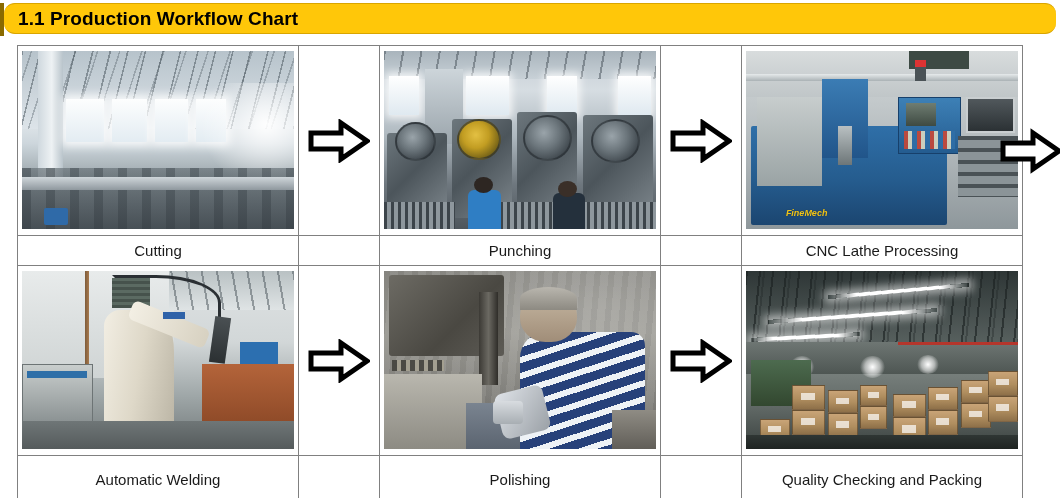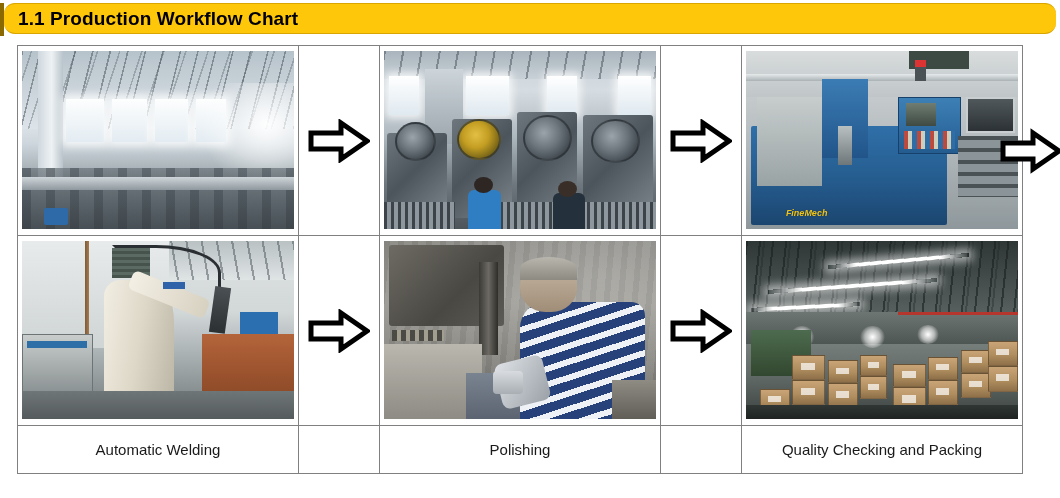--- a/index.html
+++ b/index.html
@@ -528,20 +528,27 @@
         <div class="layer btns"></div>
         <div class="layer monitor"></div>
         <div class="layer shelf"></div>
         <div class="layer brand">
           <span class="fm">FineMech</span>
         </div>
       </div>
     </td>
   </tr>
 
+  <tr>
+    <td class="caption-cell">Cutting</td>
+    <td class="caption-cell"></td>
+    <td class="caption-cell">Punching</td>
+    <td class="caption-cell"></td>
+    <td class="caption-cell">CNC Lathe Processing</td>
+  </tr>
 
   <tr>
 
     <td class="photo-cell">
       <div class="photo ph-weld">
         <div class="layer wallw"></div>
         <div class="layer roofw"></div>
         <div class="layer vent"></div>
         <div class="layer pole"></div>
         <div class="layer orange"></div>

